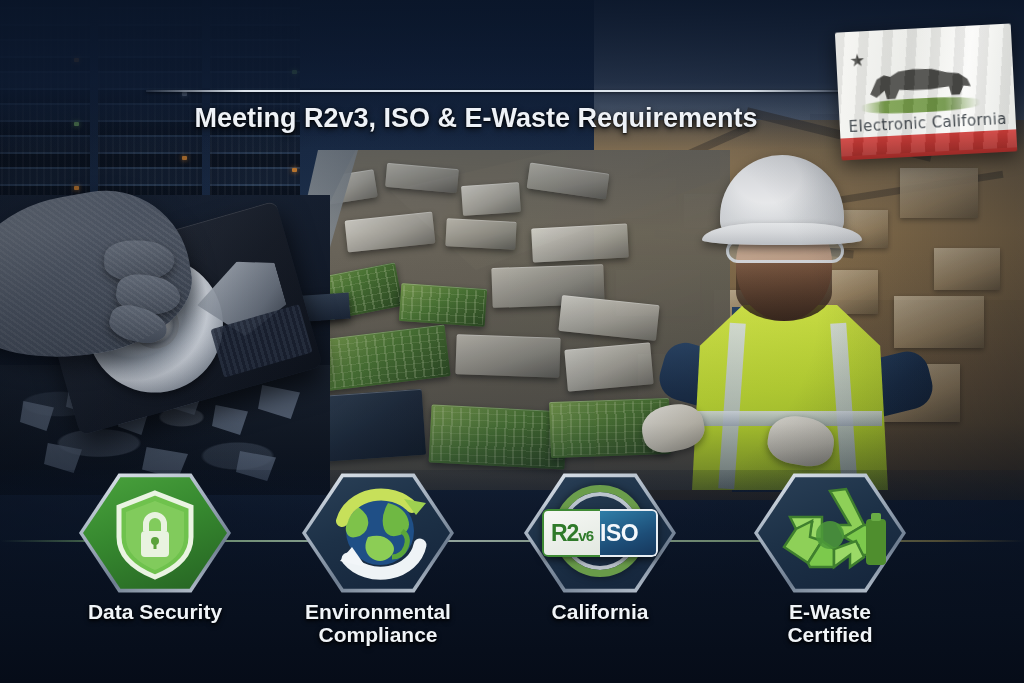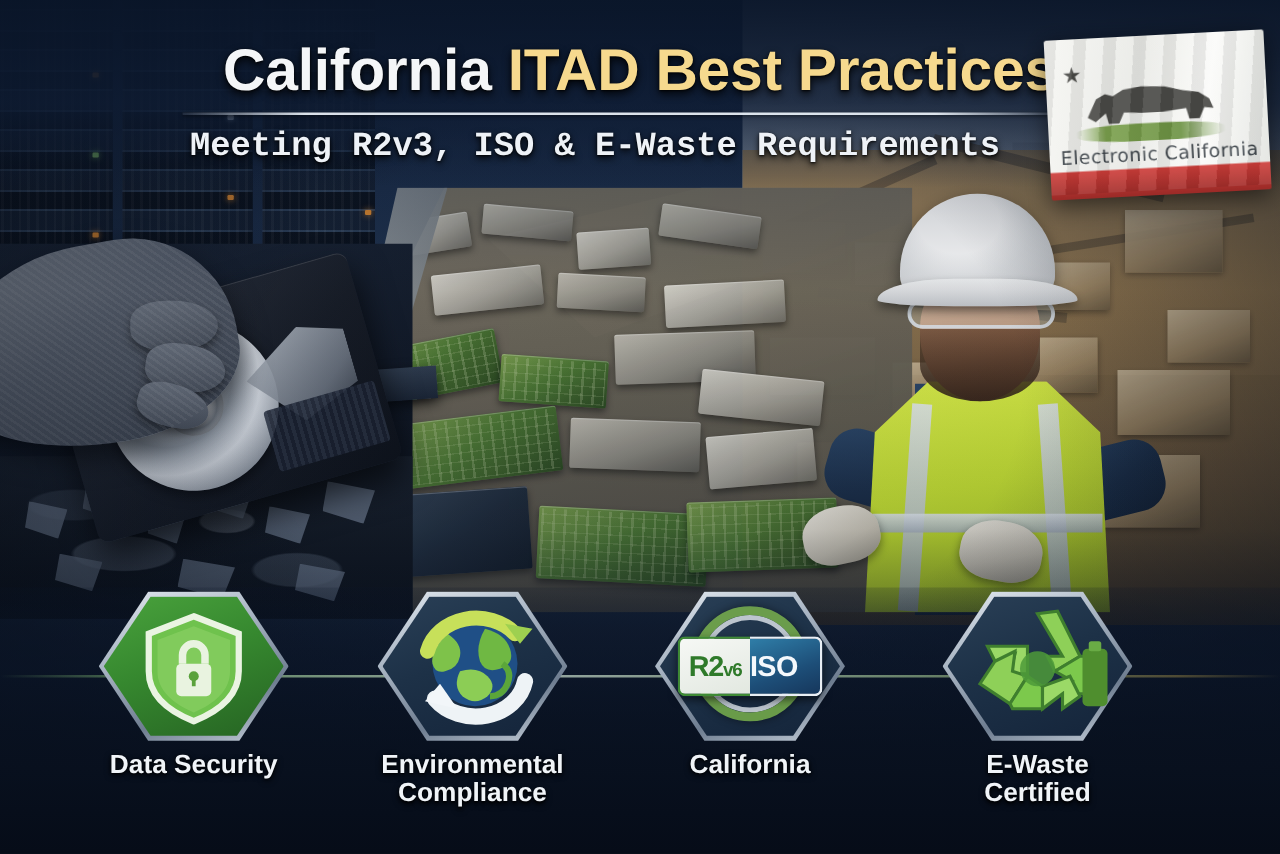--- a/index.html
+++ b/index.html
@@ -279,21 +279,20 @@
     background:linear-gradient(90deg, rgba(255,255,255,.08), rgba(236,243,250,.92) 14%, rgba(236,243,250,.92) 86%, rgba(255,255,255,.08));
     box-shadow:0 1px 3px rgba(0,0,0,.55);
   }
 
   .subtitle{
     position:absolute; left:0; top:103px; width:952px;
     text-align:center;
     font-size:27px; font-weight:bold; color:#eef2f7;
     white-space:nowrap;
     text-shadow:0 2px 6px rgba(0,0,0,.9), 0 1px 2px rgba(0,0,0,.85);
-    font-family:Liberation Mono, monospace;
   }
 
   
   .flag{
     position:absolute; left:838px; top:28px; width:176px; height:124px;
     transform:rotate(-3deg);
     filter:drop-shadow(0 5px 10px rgba(0,0,0,.55));
   }
   .flag-field{
     position:absolute; inset:0;
@@ -517,24 +516,20 @@
     <div class="glove-finger" style="left:146px;top:56px;width:70px;height:40px;transform:rotate(10deg);"></div>
     <div class="glove-finger" style="left:152px;top:92px;width:64px;height:38px;transform:rotate(18deg);"></div>
     <div class="glove-finger" style="left:140px;top:122px;width:58px;height:34px;transform:rotate(26deg);"></div>
   </div>
 
   <div class="photo-tint"></div>
   <div class="vignette"></div>
 
   <div class="headline-scrim"></div>
 
-  <div class="title">
-    <span class="t-white">California</span>
-    <span class="t-gold">ITAD Best Practices</span>
-  </div>
 
   <div class="title-rule"></div>
 
   <div class="subtitle">Meeting R2v3, ISO &amp; E-Waste Requirements</div>
 
   <div class="flag">
     <div class="flag-field"></div>
     <div class="flag-star"></div>
     <div class="flag-ground"></div>
     <div class="flag-bear"></div>

